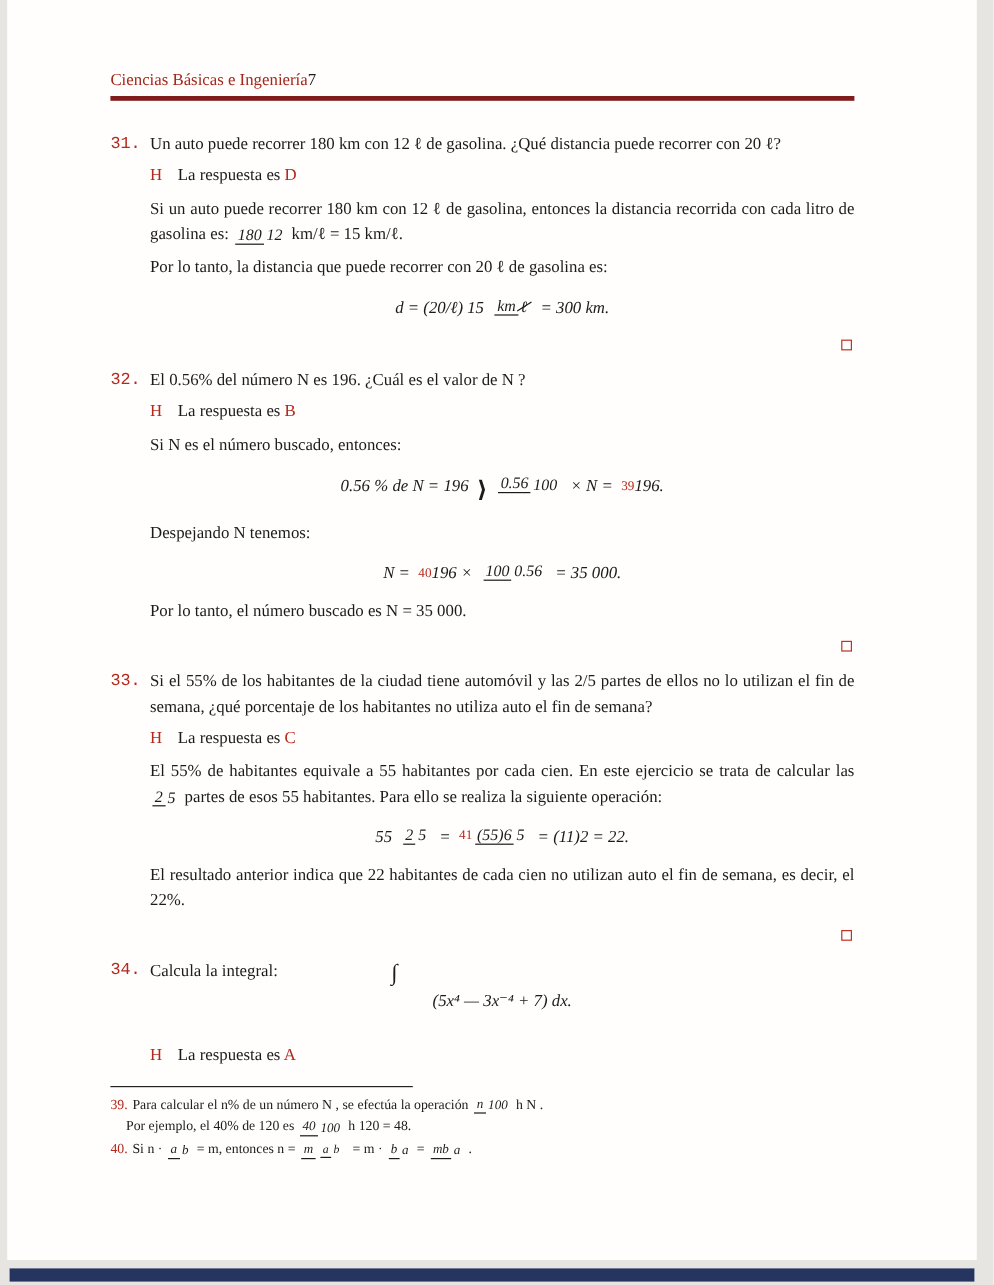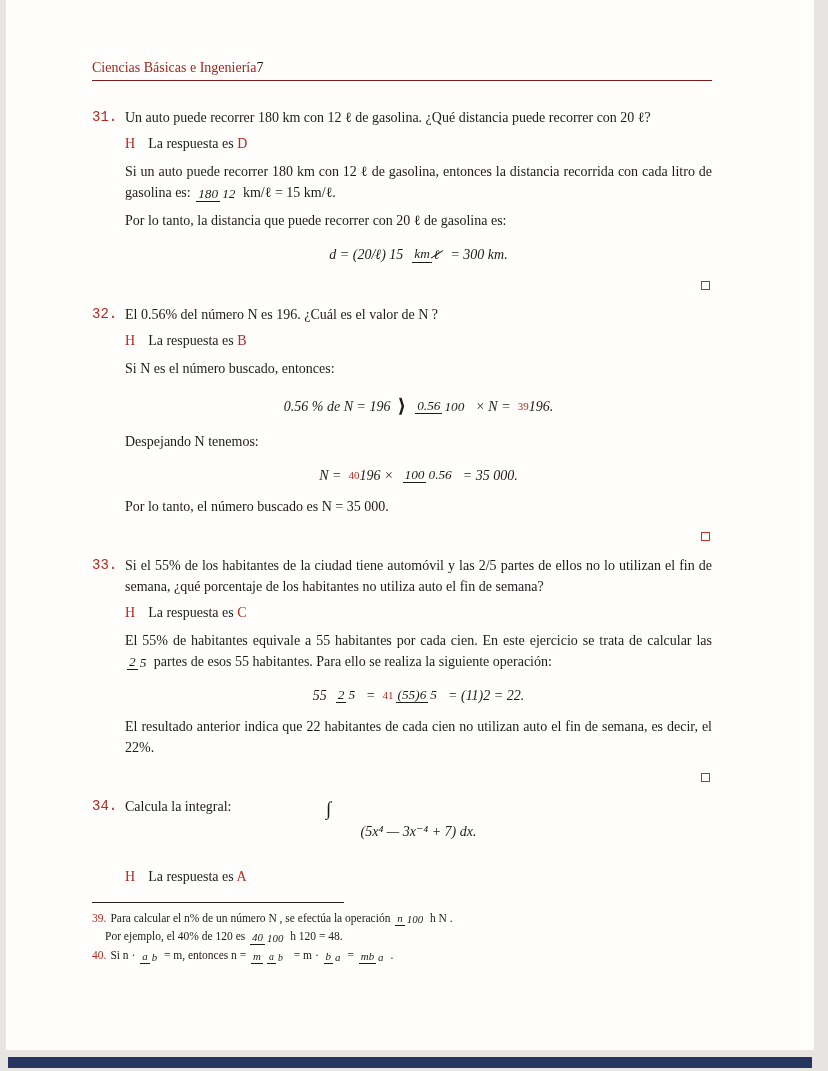--- a/index.html
+++ b/index.html
@@ -18,39 +18,39 @@
     padding:60px 102px 0 86px;
     overflow:hidden;
   }
   .bottom-bar{
     position:absolute;left:8px;bottom:3px;
     width:804px;height:11px;
     background:#26355f;
   }
   .header{
     display:flex;align-items:baseline;
-    border-bottom:1px solid #7f1d1d;
+    border-bottom:4px solid #7f1d1d;
     padding-bottom:4px;
     margin-bottom:26px;
   }
   .header .title{color:#a3271b;font-size:14px;}
   .header .pageno{font-size:14px;color:#1b1b1b;}
   .problem{margin-bottom:15px;font-size:14px;line-height:1.5;}
   .prob-head{display:flex;}
   .pnum{flex:0 0 33px;color:#b5281c;font-family:Liberation Mono, monospace;}
   .statement{flex:1;text-align:justify;}
   .prob-body{margin-left:33px;}
   .answer-line{margin:5px 0 7px;}
   .marker{color:#b5281c;margin-right:13px;}
   .letter{color:#b5281c;}
   .para{margin:3px 0 7px;text-align:justify;}
   .para-plain{margin:3px 0 7px;}
 
   .formula{
-    display:flex;justify-content:center;align-items:center;
+    display:flex;justify-content:center;align-items:flex-start;
     gap:7px;margin:13px 0 10px;font-style:italic;
   }
   .formula .m{white-space:nowrap;}
   .arrow{font-size:19px;font-weight:700;font-style:normal;}
 
   .frac{
     display:inline-flex;align-items:center;
     vertical-align:middle;line-height:1.15;text-align:center;
     font-style:italic;font-size:0.95em;margin:0 2px;
   }

